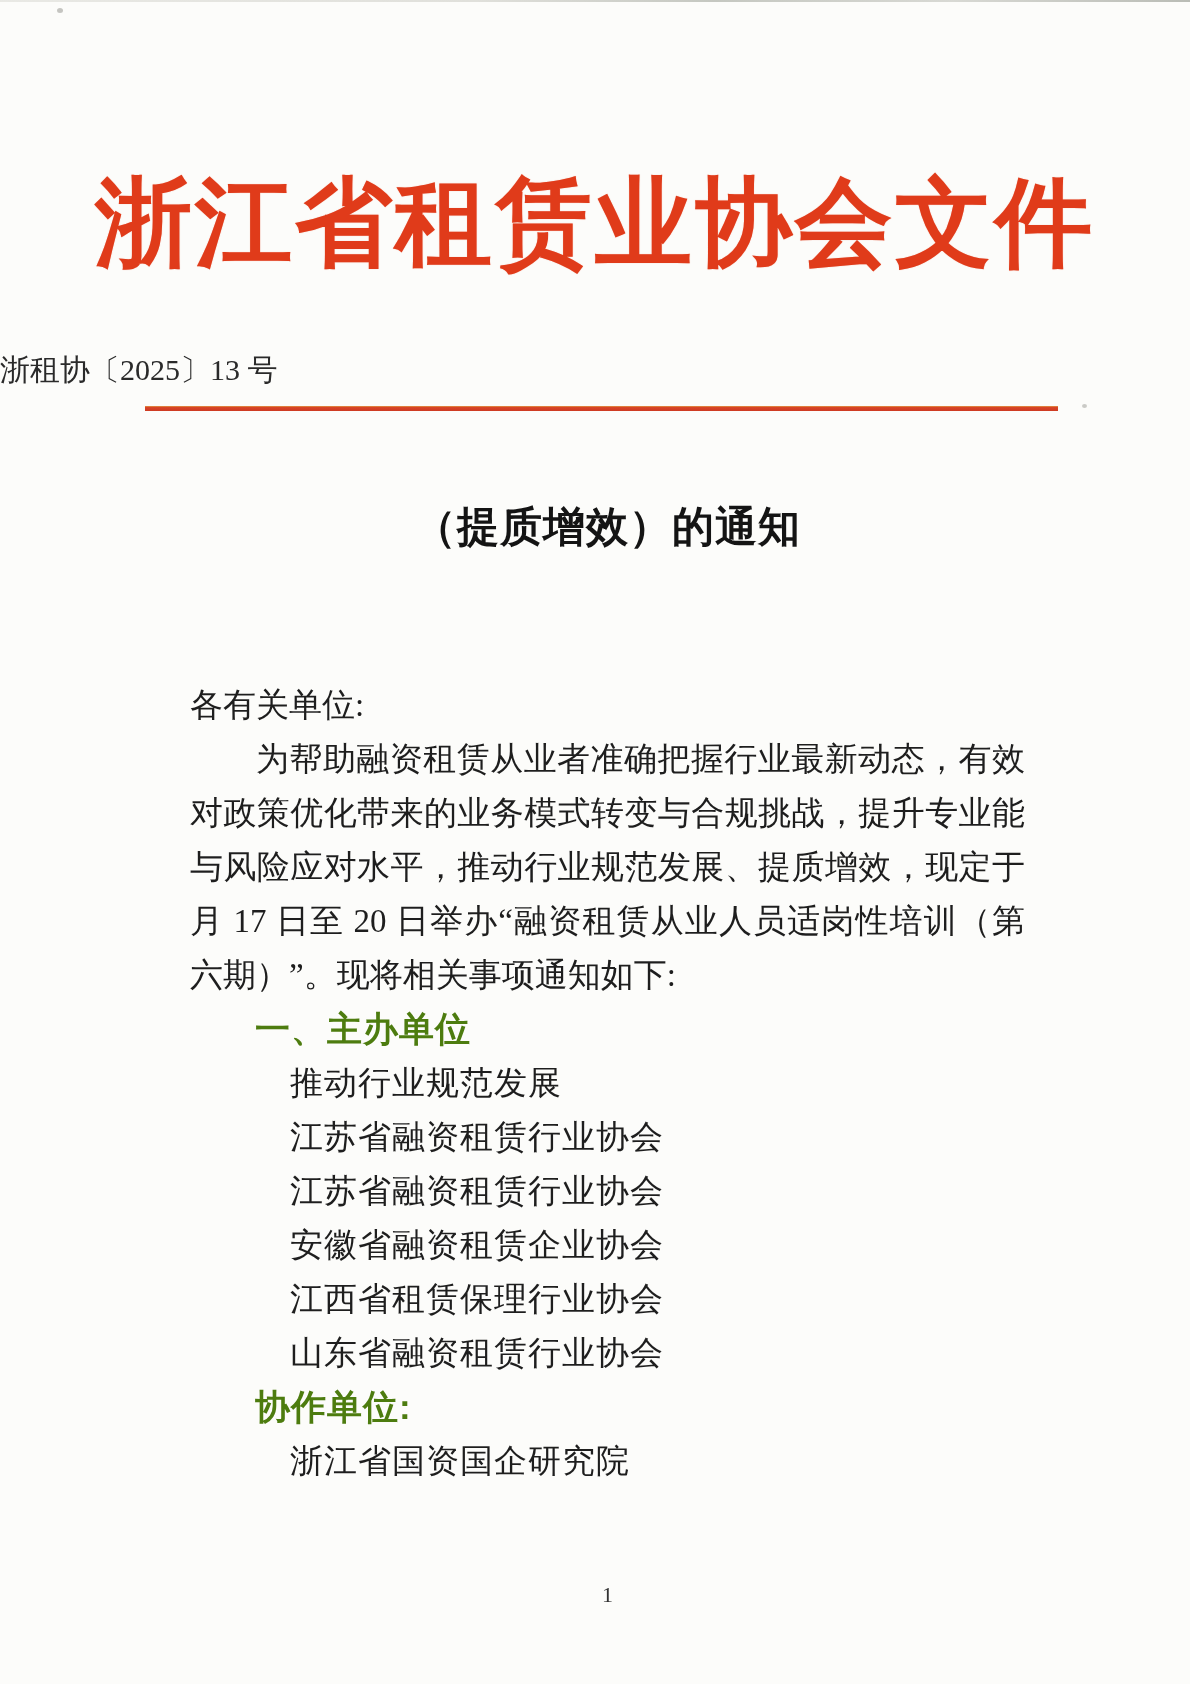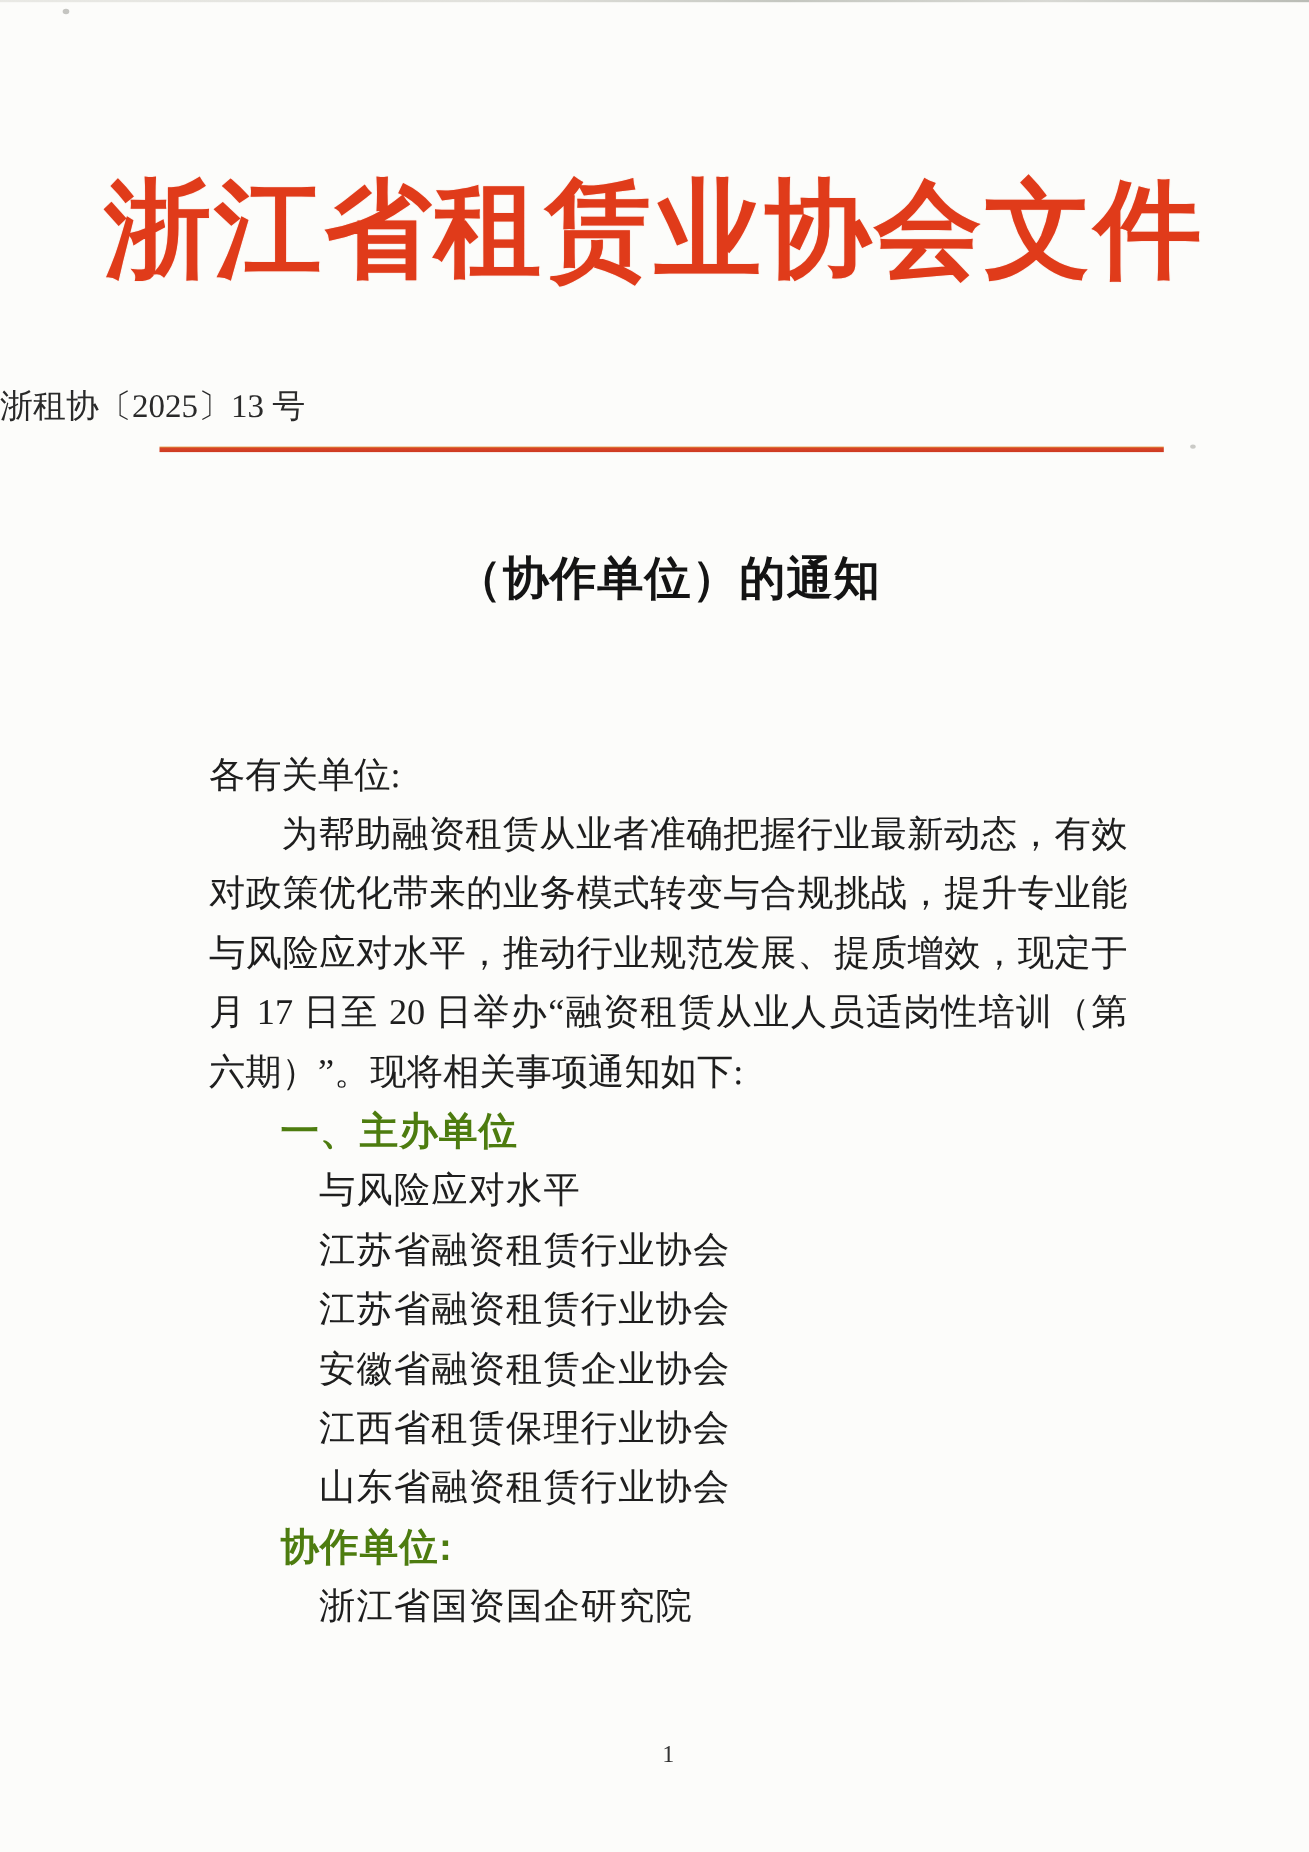--- a/index.html
+++ b/index.html
@@ -19,21 +19,21 @@
   }
   .scan-speck{
     position:absolute;left:57px;top:8px;width:6px;height:5px;
     background:#c5c5c1;border-radius:50%;
   }
   .scan-dot2{
     position:absolute;left:1082px;top:404px;width:5px;height:4px;
     background:#cacac6;border-radius:50%;
   }
   .header-title{
-    position:absolute;left:0;top:152px;width:1190px;
+    position:absolute;left:0;top:166px;width:1190px;
     text-align:center;
     font-size:97px;font-weight:bold;
     letter-spacing:3px;
     color:#e03b1a;
     line-height:116px;
     text-shadow:0 0 1px rgba(224,59,26,.4);
     white-space:nowrap;
   }
   .doc-number{
     position:absolute;left:0;top:352px;width:1190px;
@@ -89,35 +89,35 @@
   <div class="scan-speck"></div>
   <div class="scan-dot2"></div>
 
   <div class="header-title">浙江省租赁业协会文件</div>
 
   <div class="doc-number">浙租协〔2025〕13 号</div>
 
   <div class="red-rule"></div>
 
   <div class="notice-title">
-    <div class="t-line">（协作单位）的通知</div>
+    <div class="t-line">（提质增效）的通知</div>
   </div>
 
   <div class="body-block">
     <div class="b-line">各有关单位:</div>
 
     <div class="b-line jline indent2">为帮助融资租赁从业者准确把握行业最新动态，有效应</div>
     <div class="b-line jline">对政策优化带来的业务模式转变与合规挑战，提升专业能力</div>
     <div class="b-line jline">与风险应对水平，推动行业规范发展、提质增效，现定于 9</div>
     <div class="b-line jline">月 17 日至 20 日举办“融资租赁从业人员适岗性培训（第十</div>
     <div class="b-line">六期）”。现将相关事项通知如下:</div>
 
     <div class="b-line heading">一、主办单位</div>
 
-    <div class="b-line org-item">与风险应对水平</div>
+    <div class="b-line org-item">推动行业规范发展</div>
     <div class="b-line org-item">江苏省融资租赁行业协会</div>
     <div class="b-line org-item">江苏省融资租赁行业协会</div>
     <div class="b-line org-item">安徽省融资租赁企业协会</div>
     <div class="b-line org-item">江西省租赁保理行业协会</div>
     <div class="b-line org-item">山东省融资租赁行业协会</div>
 
     <div class="b-line heading">协作单位:</div>
 
     <div class="b-line org-item">浙江省国资国企研究院</div>
   </div>

